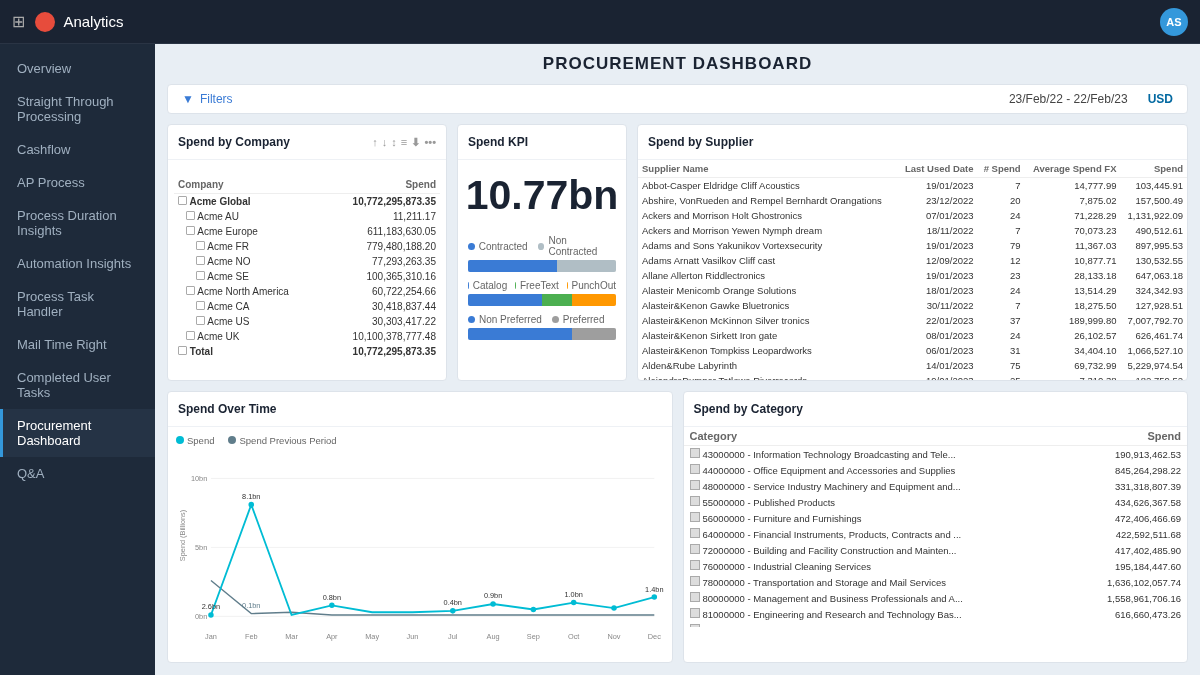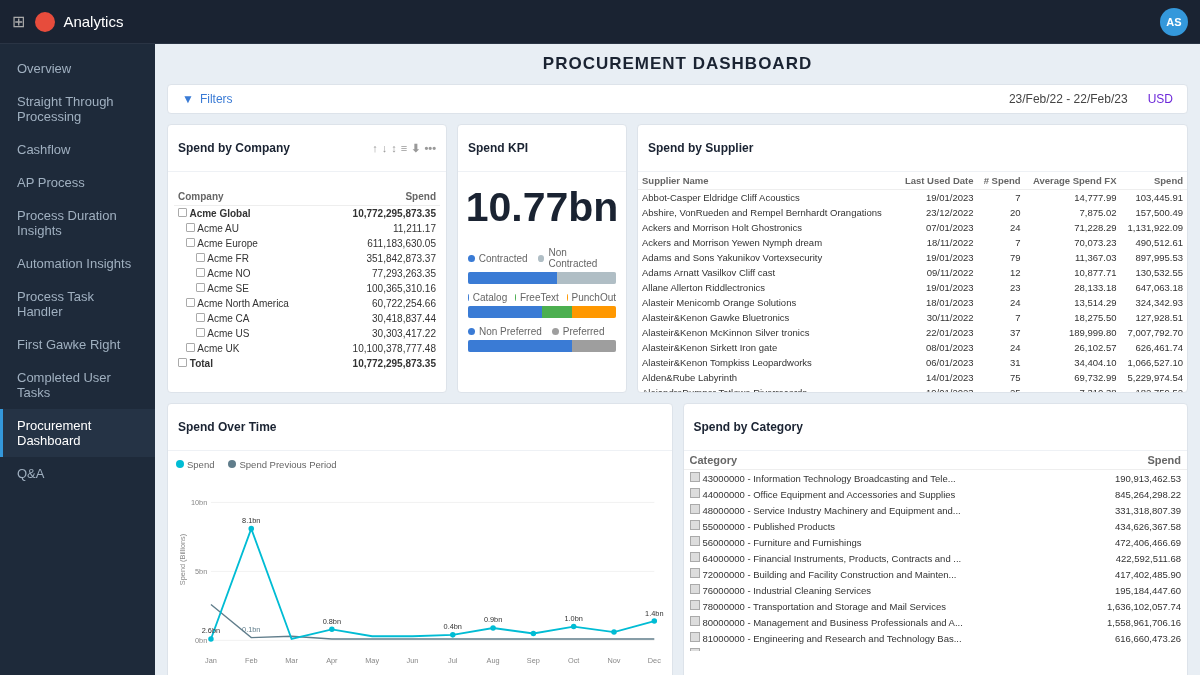--- a/index.html
+++ b/index.html
@@ -24,29 +24,29 @@
     .main-content { flex: 1; background: #e8eef4; overflow-y: auto; padding: 10px 12px; }
 
     
     .page-title { text-align: center; font-size: 17px; font-weight: bold; color: #1a2332; letter-spacing: 1px; margin-bottom: 10px; }
 
     
     .filter-bar { display: flex; align-items: center; justify-content: space-between; background: #fff; padding: 7px 14px; border-radius: 4px; margin-bottom: 10px; border: 1px solid #dde3ea; }
     .filter-left { display: flex; align-items: center; color: #3a7bd5; font-size: 12px; font-weight: 500; }
     .filter-icon { margin-right: 6px; }
     .filter-right { display: flex; align-items: center; gap: 20px; color: #444; font-size: 12px; }
-    .filter-currency { font-weight: normal; color: #6d28d9; }
+    .filter-currency { font-weight: bold; color: #0369a1; }
 
     
     .dashboard-grid-top { display: grid; grid-template-columns: 280px 170px 1fr; gap: 10px; margin-bottom: 10px; }
     .dashboard-grid-bottom { display: grid; grid-template-columns: 1fr 1fr; gap: 10px; }
 
     
     .card { background: #fff; border-radius: 4px; border: 1px solid #dde3ea; overflow: hidden; }
-    .card-header { padding: 16px 10px; font-size: 12px; font-weight: 600; color: #1a2332; border-bottom: 1px solid #eef1f5; display: flex; align-items: center; justify-content: space-between; }
+    .card-header { padding: 10px 10px; font-size: 12px; font-weight: 600; color: #1a2332; border-bottom: 1px solid #eef1f5; display: flex; align-items: center; justify-content: space-between; }
     .card-header-icons { display: flex; gap: 4px; color: #999; font-size: 11px; }
     .card-body { padding: 6px; }
 
     
     .company-table { width: 100%; border-collapse: collapse; margin-top: 10px; }
     .company-table th { font-size: 10px; color: #666; text-align: left; padding: 3px 4px; border-bottom: 1px solid #eee; }
     .company-table th:last-child { text-align: right; }
     .company-table td { padding: 2px 4px; font-size: 10px; color: #333; }
     .company-table td:last-child { text-align: right; }
     .indent-1 { padding-left: 12px !important; }
@@ -104,21 +104,21 @@
 
   <div class="sidebar">
 
   <div class="sidebar-item">Overview</div>
       <div class="sidebar-item">Straight Through Processing</div>
       <div class="sidebar-item">Cashflow</div>
       <div class="sidebar-item">AP Process</div>
       <div class="sidebar-item">Process Duration Insights</div>
       <div class="sidebar-item">Automation Insights</div>
       <div class="sidebar-item">Process Task Handler</div>
-      <div class="sidebar-item">First Gawke Right</div>
+      <div class="sidebar-item">Mail Time Right</div>
       <div class="sidebar-item">Completed User Tasks</div>
       <div class="sidebar-item active">Procurement Dashboard</div>
       <div class="sidebar-item">Q&amp;A</div>
     </div>
 
   <div class="main-content">
     <div class="page-title">PROCUREMENT DASHBOARD</div>
 
     <div class="filter-bar">
       <div class="filter-left">
@@ -161,21 +161,21 @@
                 <tr>
                   <td class="indent-1"><span class="mini-checkbox"></span> Acme AU</td>
                   <td>11,211.17</td>
                 </tr>
                 <tr>
                   <td class="indent-1"><span class="mini-checkbox"></span> Acme Europe</td>
                   <td>611,183,630.05</td>
                 </tr>
                 <tr>
                   <td class="indent-2"><span class="mini-checkbox"></span> Acme FR</td>
-                  <td>351,842,873.37</td>
+                  <td>779,480,188.20</td>
                 </tr>
                 <tr>
                   <td class="indent-2"><span class="mini-checkbox"></span> Acme NO</td>
                   <td>77,293,263.35</td>
                 </tr>
                 <tr>
                   <td class="indent-2"><span class="mini-checkbox"></span> Acme SE</td>
                   <td>100,365,310.16</td>
                 </tr>
                 <tr>
@@ -298,21 +298,21 @@
                   </tr>
                   <tr>
                     <td>Adams and Sons Yakunikov Vortexsecurity</td>
                     <td>19/01/2023</td>
                     <td>79</td>
                     <td>11,367.03</td>
                     <td>897,995.53</td>
                   </tr>
                   <tr>
                     <td>Adams Arnatt Vasilkov Cliff cast</td>
-                    <td>09/11/2022</td>
+                    <td>12/09/2022</td>
                     <td>12</td>
                     <td>10,877.71</td>
                     <td>130,532.55</td>
                   </tr>
                   <tr>
                     <td>Allane Allerton Riddlectronics</td>
                     <td>19/01/2023</td>
                     <td>23</td>
                     <td>28,133.18</td>
                     <td>647,063.18</td>

